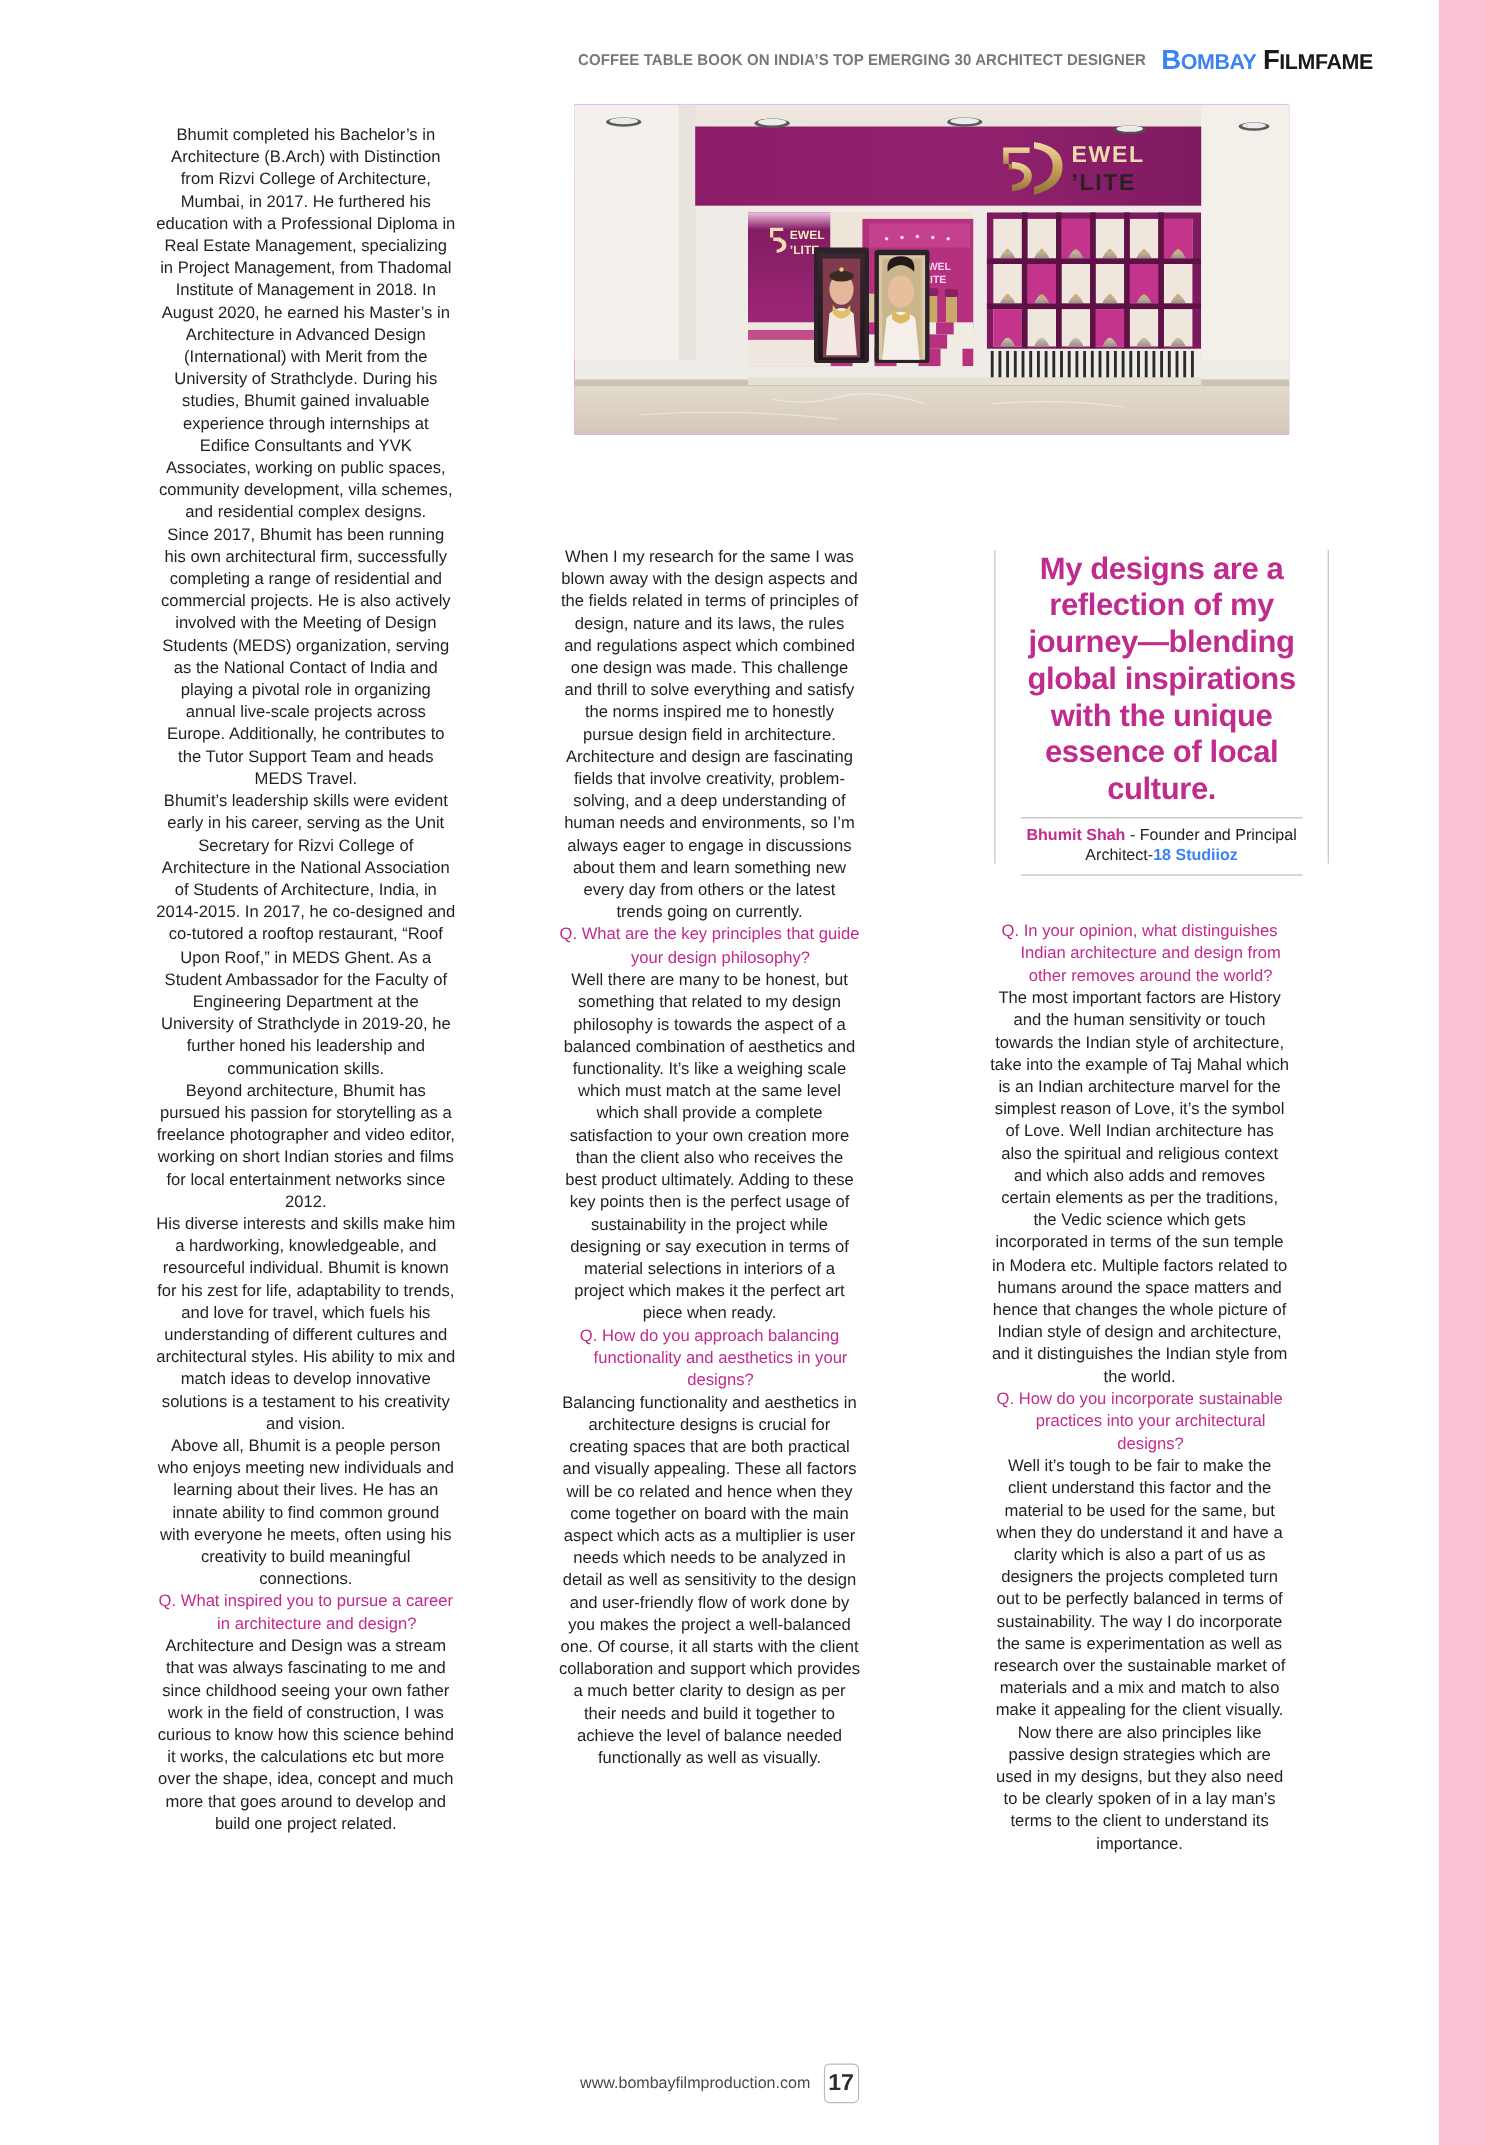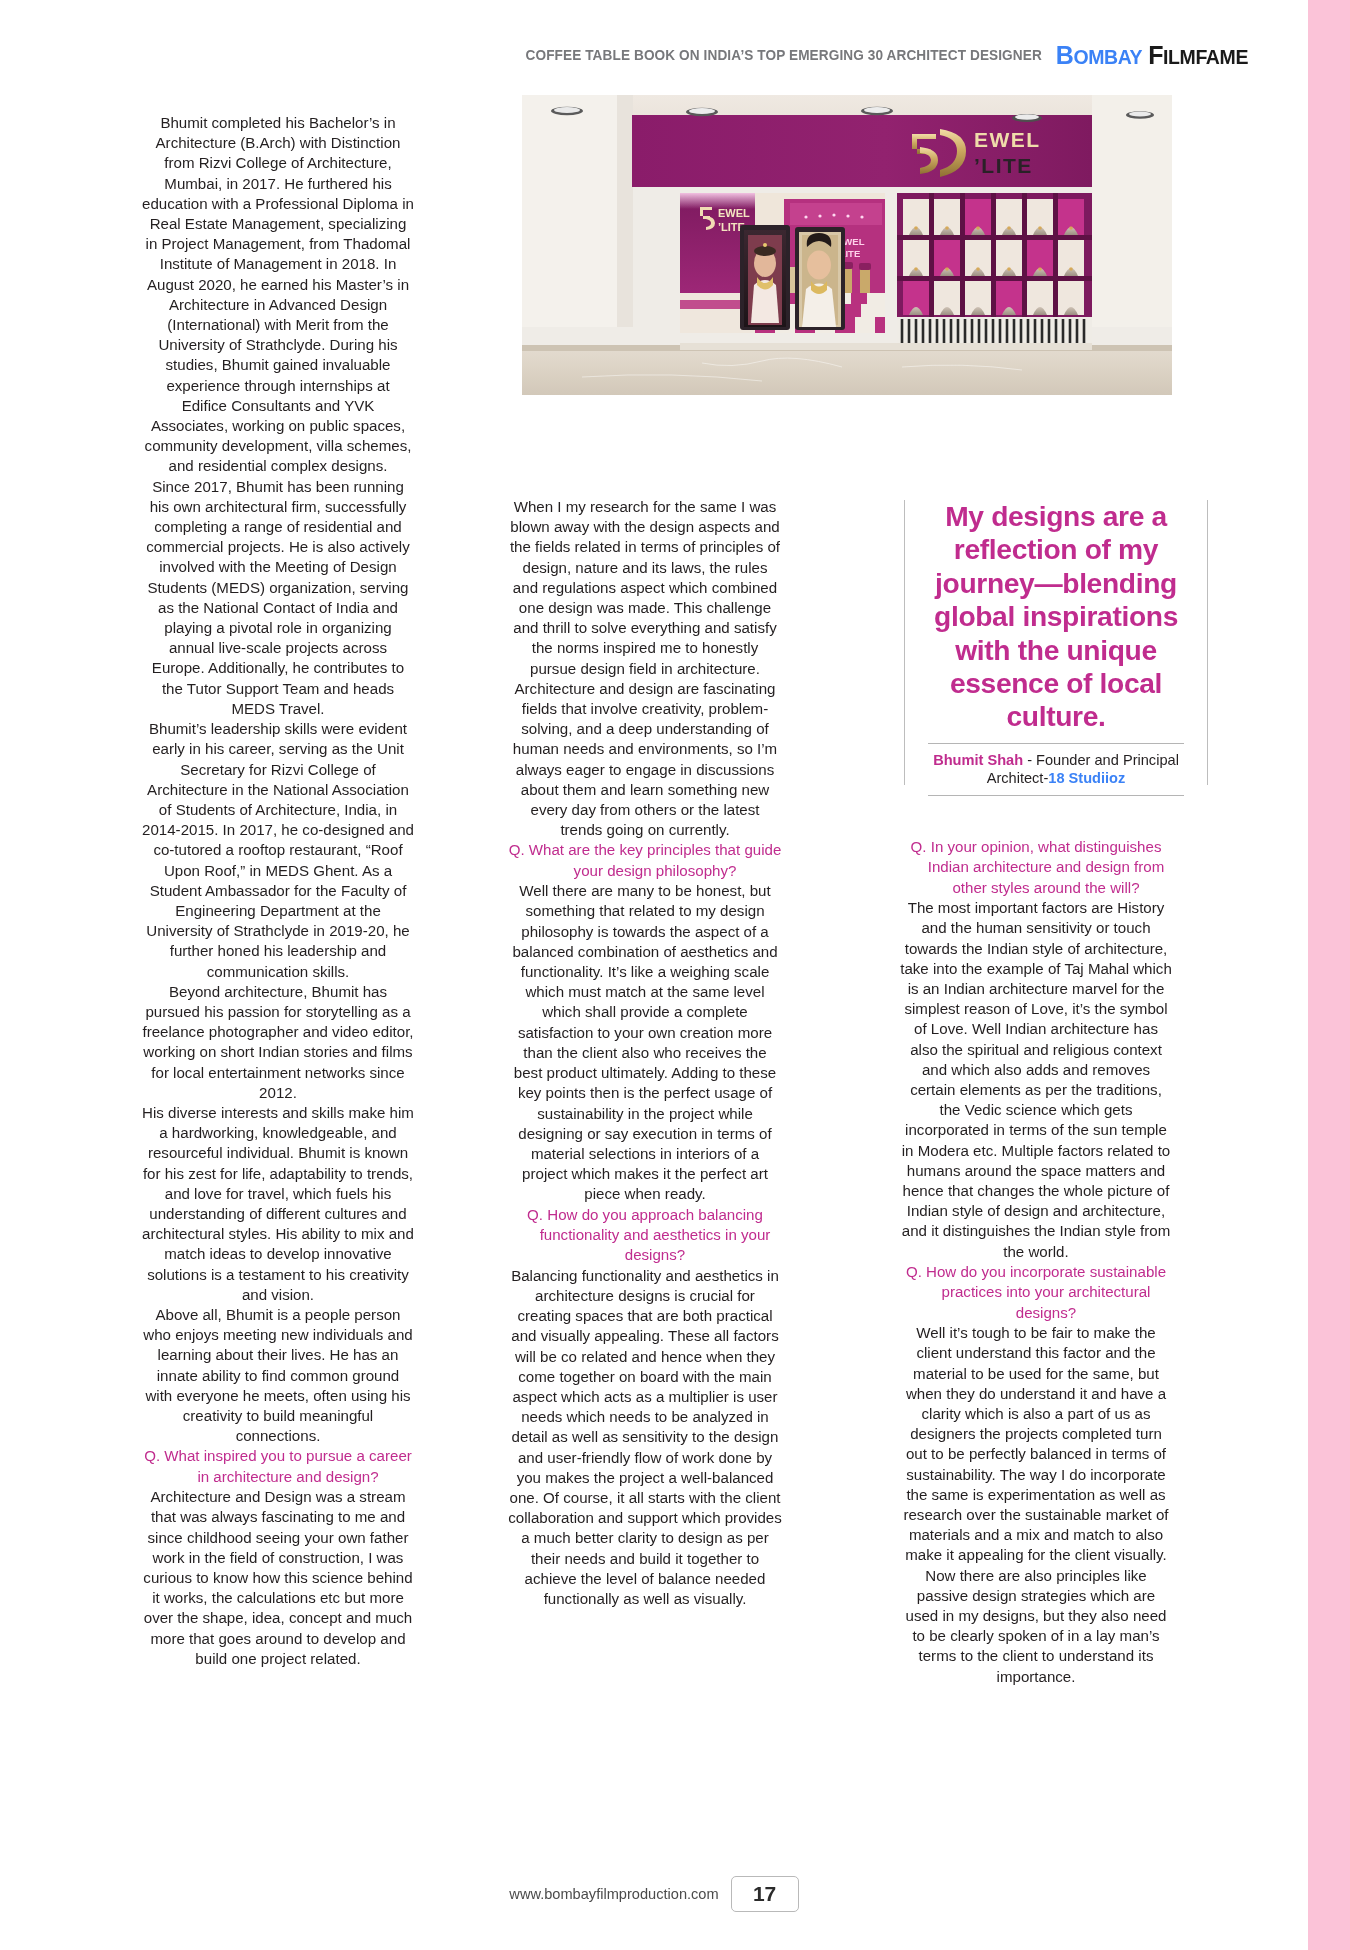--- a/index.html
+++ b/index.html
@@ -136,21 +136,21 @@
     position: absolute; left: 0; right: 0;
     bottom: 36px; height: 40px;
     display: flex; align-items: center; justify-content: center;
   }
   .footer-url {
     font-size: 14.6px;
     color: #4b4b4b;
     margin-right: 12px;
   }
   .page-num {
-    width: 68px; height: 36px;
+    width: 32px; height: 36px;
     border: 1.4px solid #b9b9b9;
     border-radius: 5px;
     display: flex; align-items: center; justify-content: center;
     font-size: 21px; font-weight: bold; color: #2b2b2b;
   }
 </style>
 </head>
 <body>
 
 <div class="page">
@@ -472,21 +472,21 @@
   <div class="pullquote">
     <div class="pq-rule-left"></div>
     <div class="pq-rule-right"></div>
     <div class="pq-text">My designs are a reflection of my journey—blending global inspirations with the unique essence of local culture.</div>
     <div class="pq-divider"></div>
     <div class="pq-attr"><span class="name">Bhumit Shah</span><span> - Founder and Principal Architect-</span><span class="studio">18 Studiioz</span></div>
     <div class="pq-divider-b"></div>
   </div>
 
   <div class="col col3">
-    <p class="q">Q. In your opinion, what distinguishes Indian architecture and design from other styles around the will?</p>
+    <p class="q">Q. In your opinion, what distinguishes Indian architecture and design from other removes around the world?</p>
     <p>The most important factors are History and the human sensitivity or touch towards the Indian style of architecture, take into the example of Taj Mahal which is an Indian architecture marvel for the simplest reason of Love, it’s the symbol of Love. Well Indian architecture has also the spiritual and religious context and which also adds and removes certain elements as per the traditions, the Vedic science which gets incorporated in terms of the sun temple in Modera etc. Multiple factors related to humans around the space matters and hence that changes the whole picture of Indian style of design and architecture, and it distinguishes the Indian style from the world.</p>
     <p class="q">Q. How do you incorporate sustainable practices into your architectural designs?</p>
     <p>Well it’s tough to be fair to make the client understand this factor and the material to be used for the same, but when they do understand it and have a clarity which is also a part of us as designers the projects completed turn out to be perfectly balanced in terms of sustainability. The way I do incorporate the same is experimentation as well as research over the sustainable market of materials and a mix and match to also make it appealing for the client visually. Now there are also principles like passive design strategies which are used in my designs, but they also need to be clearly spoken of in a lay man’s terms to the client to understand its importance.</p>
   </div>
 
   <div class="footer">
     <div class="footer-url">www.bombayfilmproduction.com</div>
     <div class="page-num">17</div>
   </div>
 

